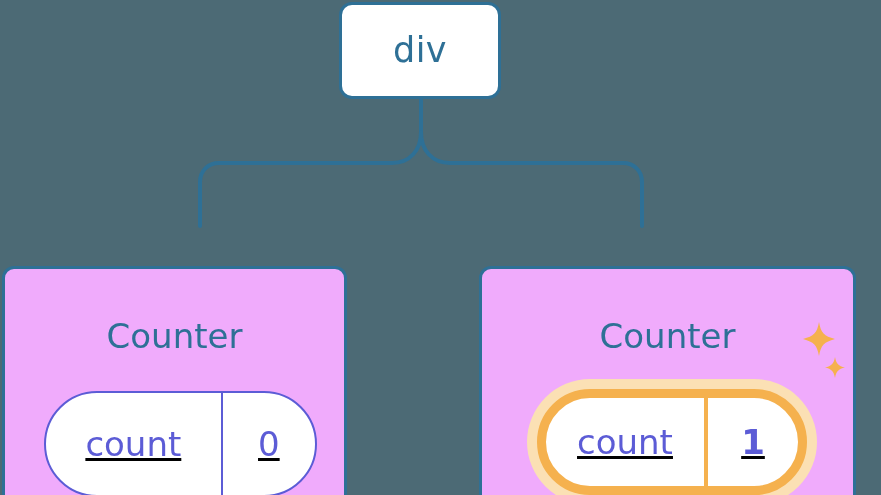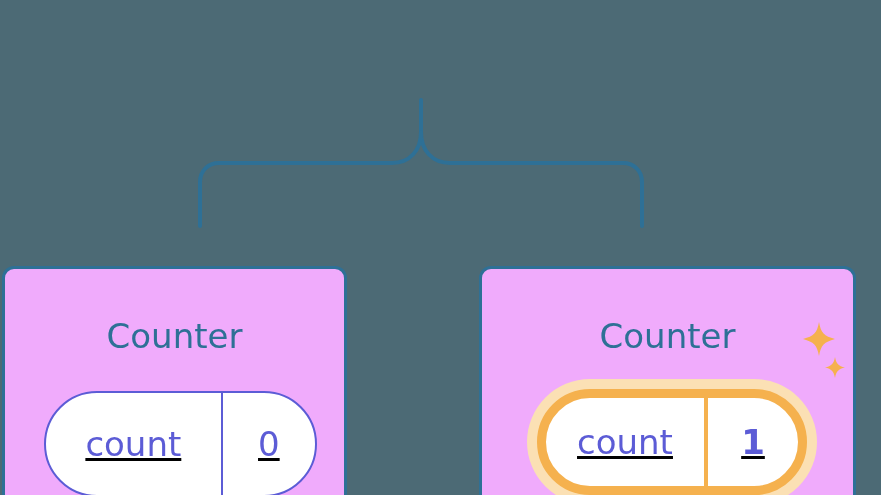--- a/index.html
+++ b/index.html
@@ -173,20 +173,23 @@
              L 623 163
              C 634 163, 642 171, 642 182
              L 642 226" fill="none" stroke="#2e7096" stroke-width="4" stroke-linecap="round"></path>
     <path d="M 421 132
              C 421 150, 410 163, 392 163
              L 219 163
              C 208 163, 200 171, 200 182
              L 200 226" fill="none" stroke="#2e7096" stroke-width="4" stroke-linecap="round"></path>
   </svg>
 
+  <div class="node-root">
+    <span class="node-root-label">div</span>
+  </div>
 
   <div class="card card-left">
     <div class="card-title">Counter</div>
 
     <div class="pill-wrap pill-wrap-left">
       <div class="pill pill-plain">
         <div class="pill-key">count</div>
         <div class="pill-val">0</div>
       </div>
     </div>

